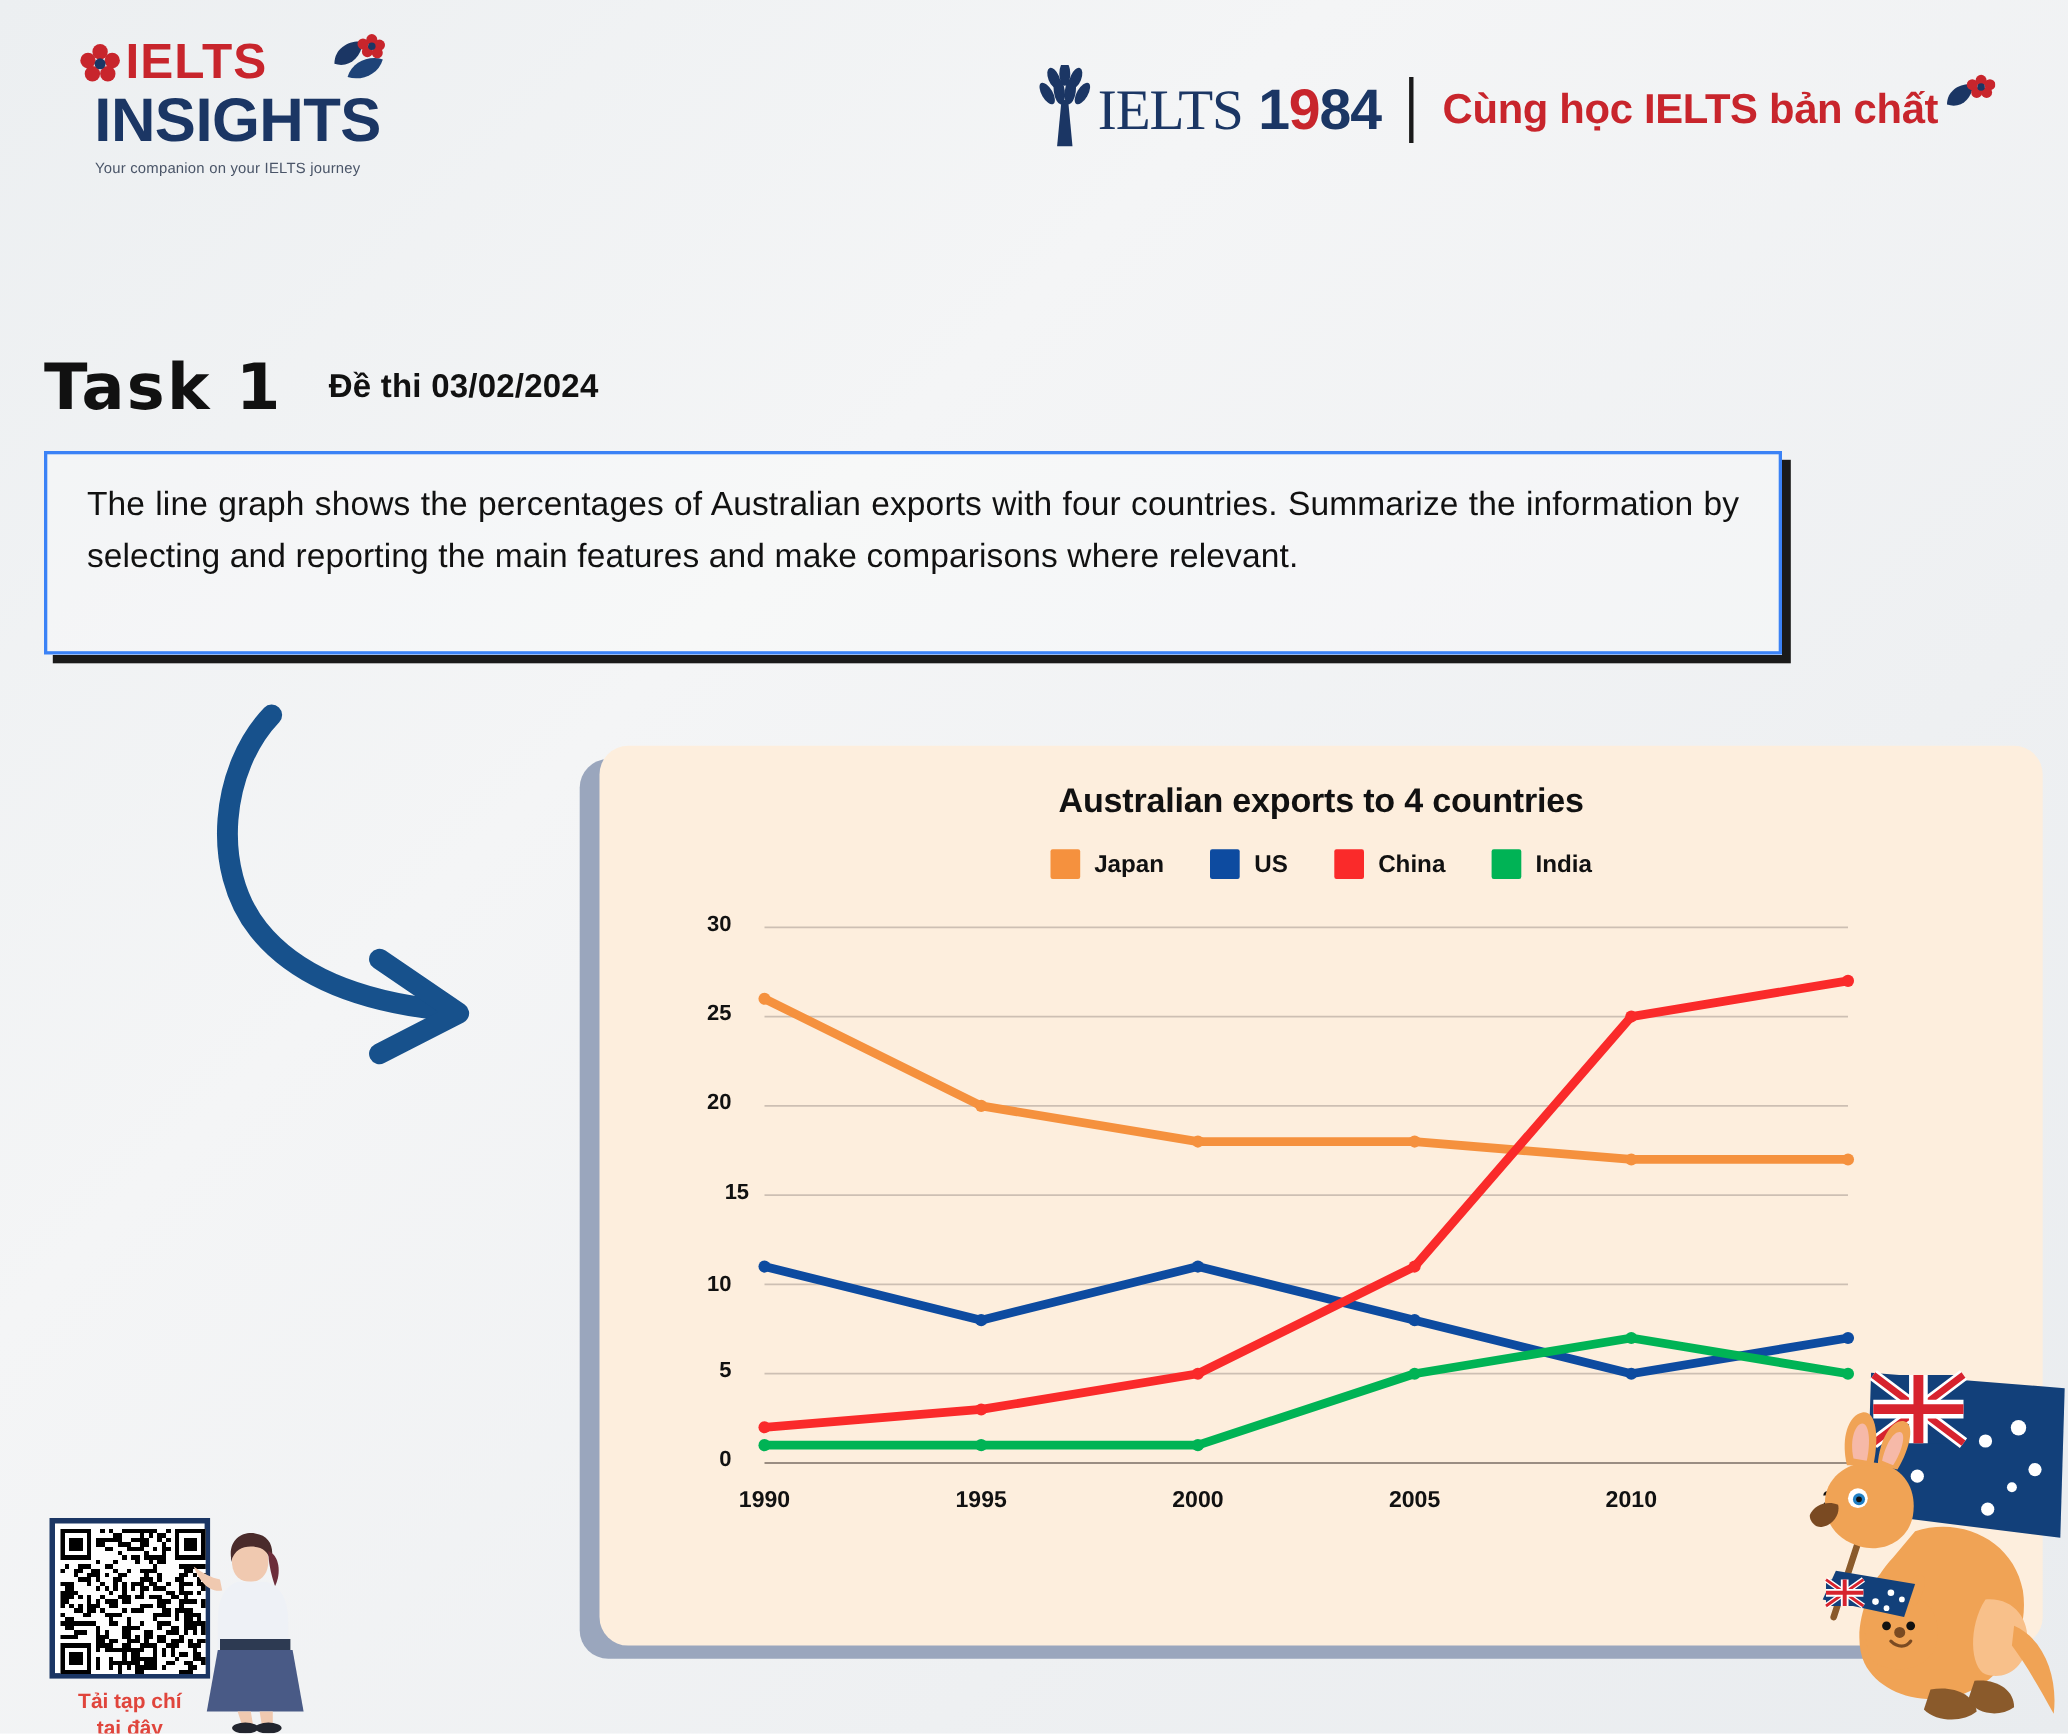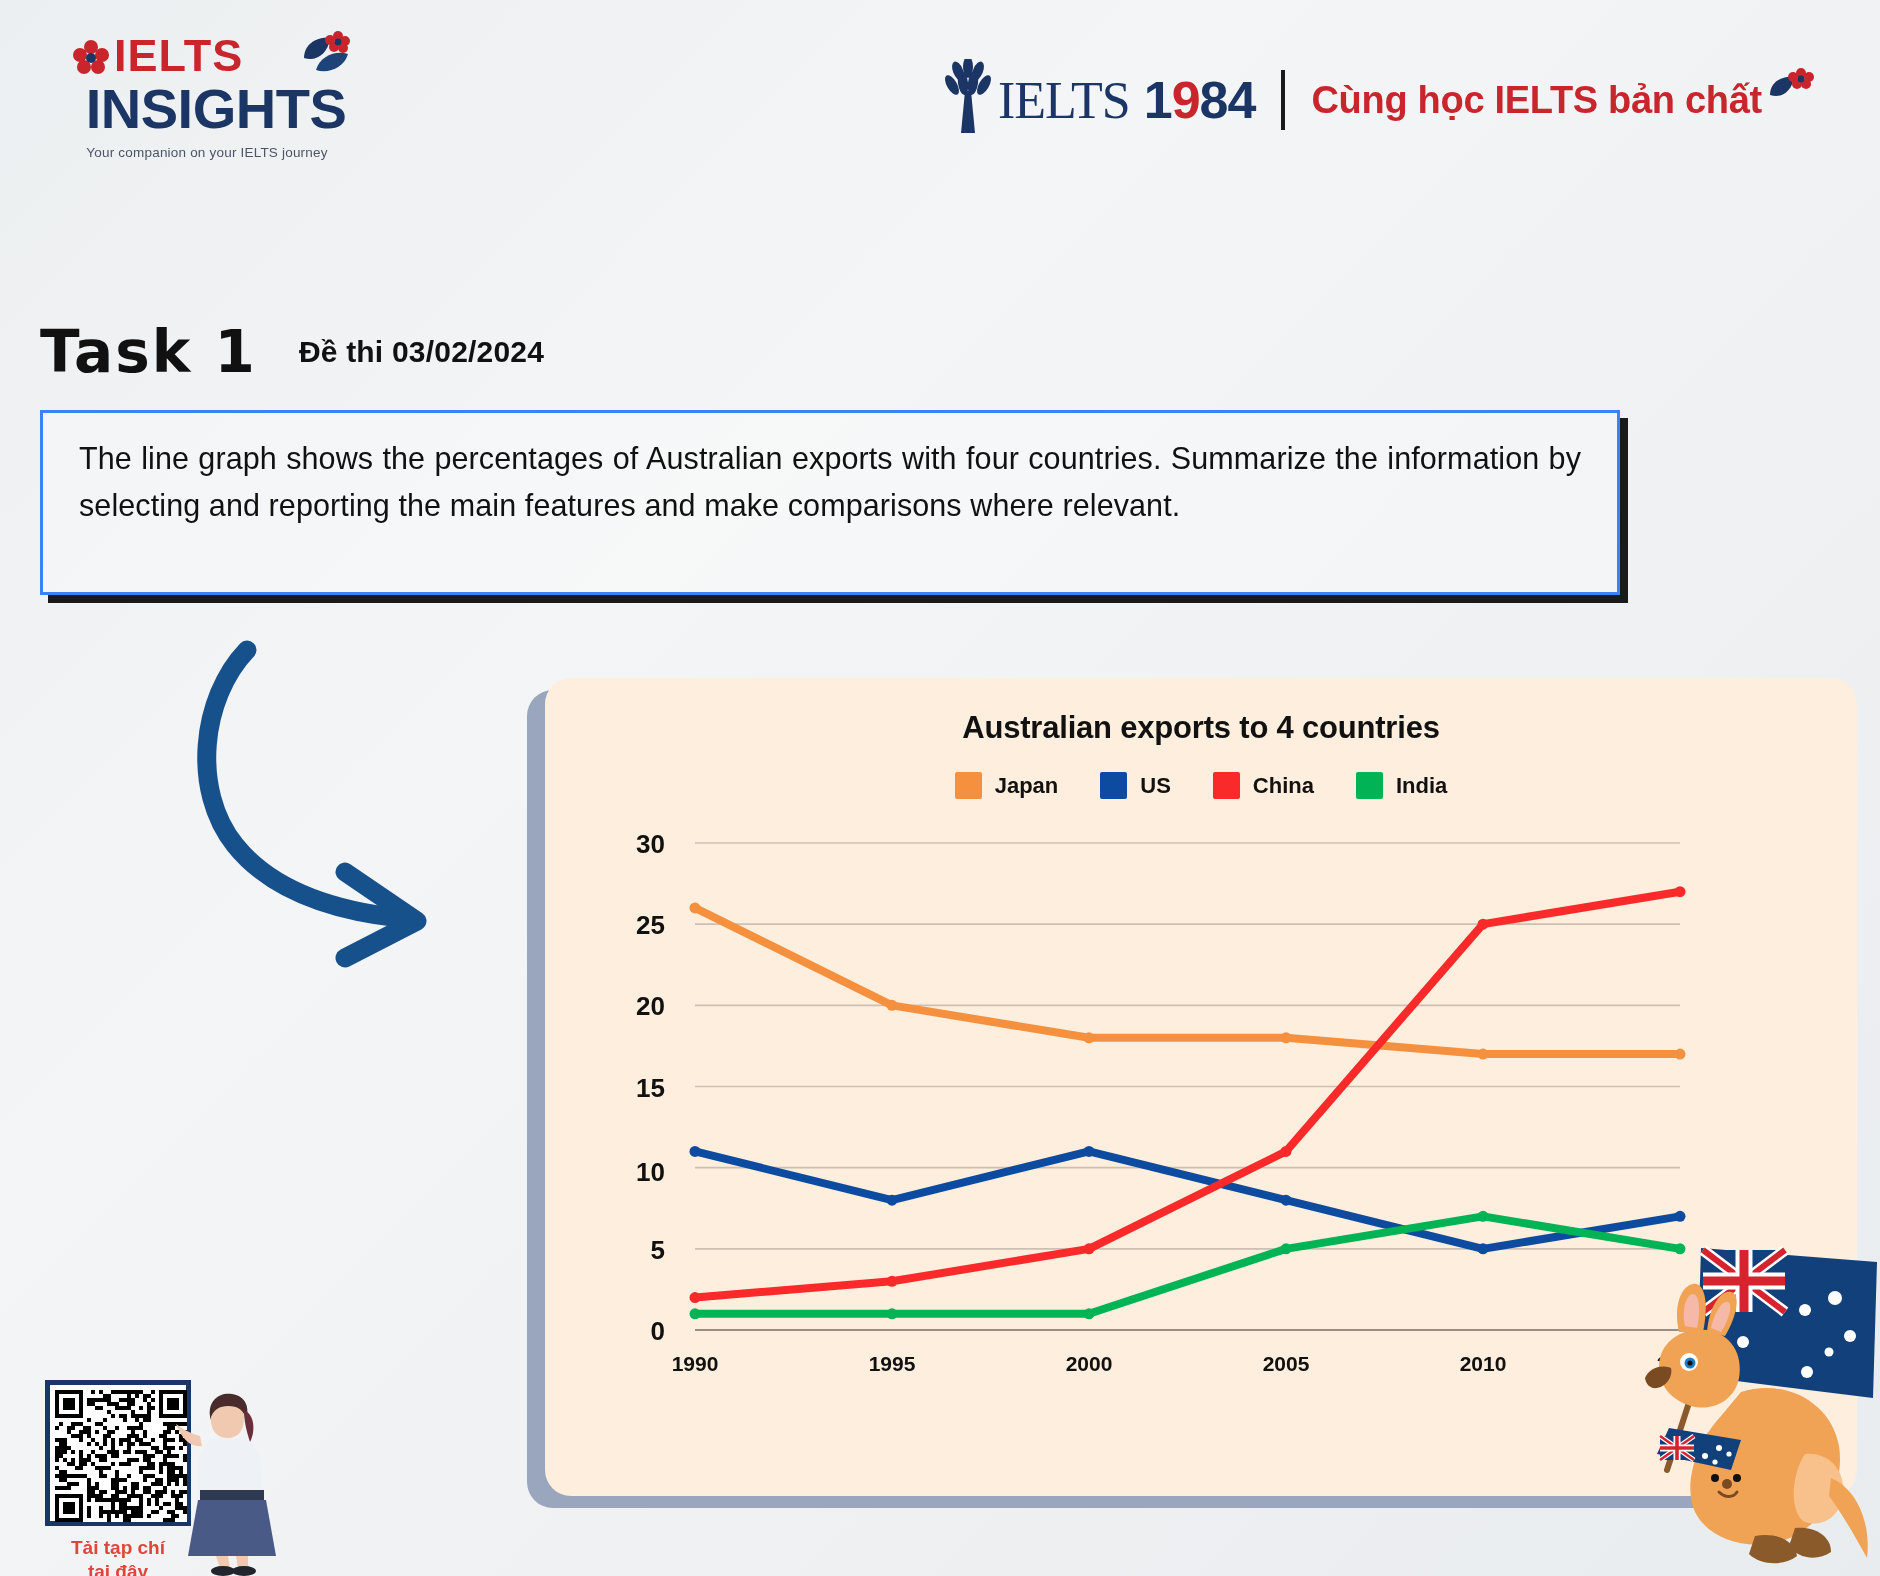--- a/index.html
+++ b/index.html
@@ -111,21 +111,21 @@
     gap: 42px; margin-top: 26px;
   }
   .legend-item { display: flex; align-items: center; gap: 13px; }
   .legend-swatch { width: 27px; height: 27px; border-radius: 2px; }
   .legend-label { font-size: 22px; font-weight: bold; color: #111; }
 
   
   .plot-wrap { position: relative; margin-top: 26px; height: 600px; }
   .plot-svg { position: absolute; left: 0; top: 0; }
   .ytick {
-    position: absolute; font-size: 26px; font-weight: bold;
+    position: absolute; font-size: 20px; font-weight: bold;
     color: #111; text-align: right; width: 60px;
   }
   .xtick {
     position: absolute; font-size: 21px; font-weight: bold;
     color: #111; text-align: center; width: 110px;
   }
 
   
   .qr-block { position: absolute; left: 28px; top: 1380px; width: 180px; }
   .qr-frame {
@@ -282,21 +282,21 @@
         <circle cx="347" cy="488.76666666666665" r="5.5" fill="#00b355"></circle>
         <circle cx="544" cy="488.76666666666665" r="5.5" fill="#00b355"></circle>
         <circle cx="741" cy="423.83333333333337" r="5.5" fill="#00b355"></circle>
         <circle cx="938" cy="391.3666666666667" r="5.5" fill="#00b355"></circle>
         <circle cx="1135" cy="423.83333333333337" r="5.5" fill="#00b355"></circle>
       </svg>
     <div id="yticks">
         <div class="ytick" style="left: 60px; top: 491px;">0</div>
         <div class="ytick" style="left: 60px; top: 409.833px;">5</div>
         <div class="ytick" style="left: 60px; top: 332px;">10</div>
-        <div class="ytick" style="left: 60px; top: 247.5px;">15</div>
+        <div class="ytick" style="left: 76px; top: 247.5px;">15</div>
         <div class="ytick" style="left: 60px; top: 166.333px;">20</div>
         <div class="ytick" style="left: 60px; top: 85.1667px;">25</div>
         <div class="ytick" style="left: 60px; top: 4px;">30</div>
       </div>
     <div id="xticks">
         <div class="xtick" style="left: 95px; top: 527px;">1990</div>
         <div class="xtick" style="left: 292px; top: 527px;">1995</div>
         <div class="xtick" style="left: 489px; top: 527px;">2000</div>
         <div class="xtick" style="left: 686px; top: 527px;">2005</div>
         <div class="xtick" style="left: 883px; top: 527px;">2010</div>

